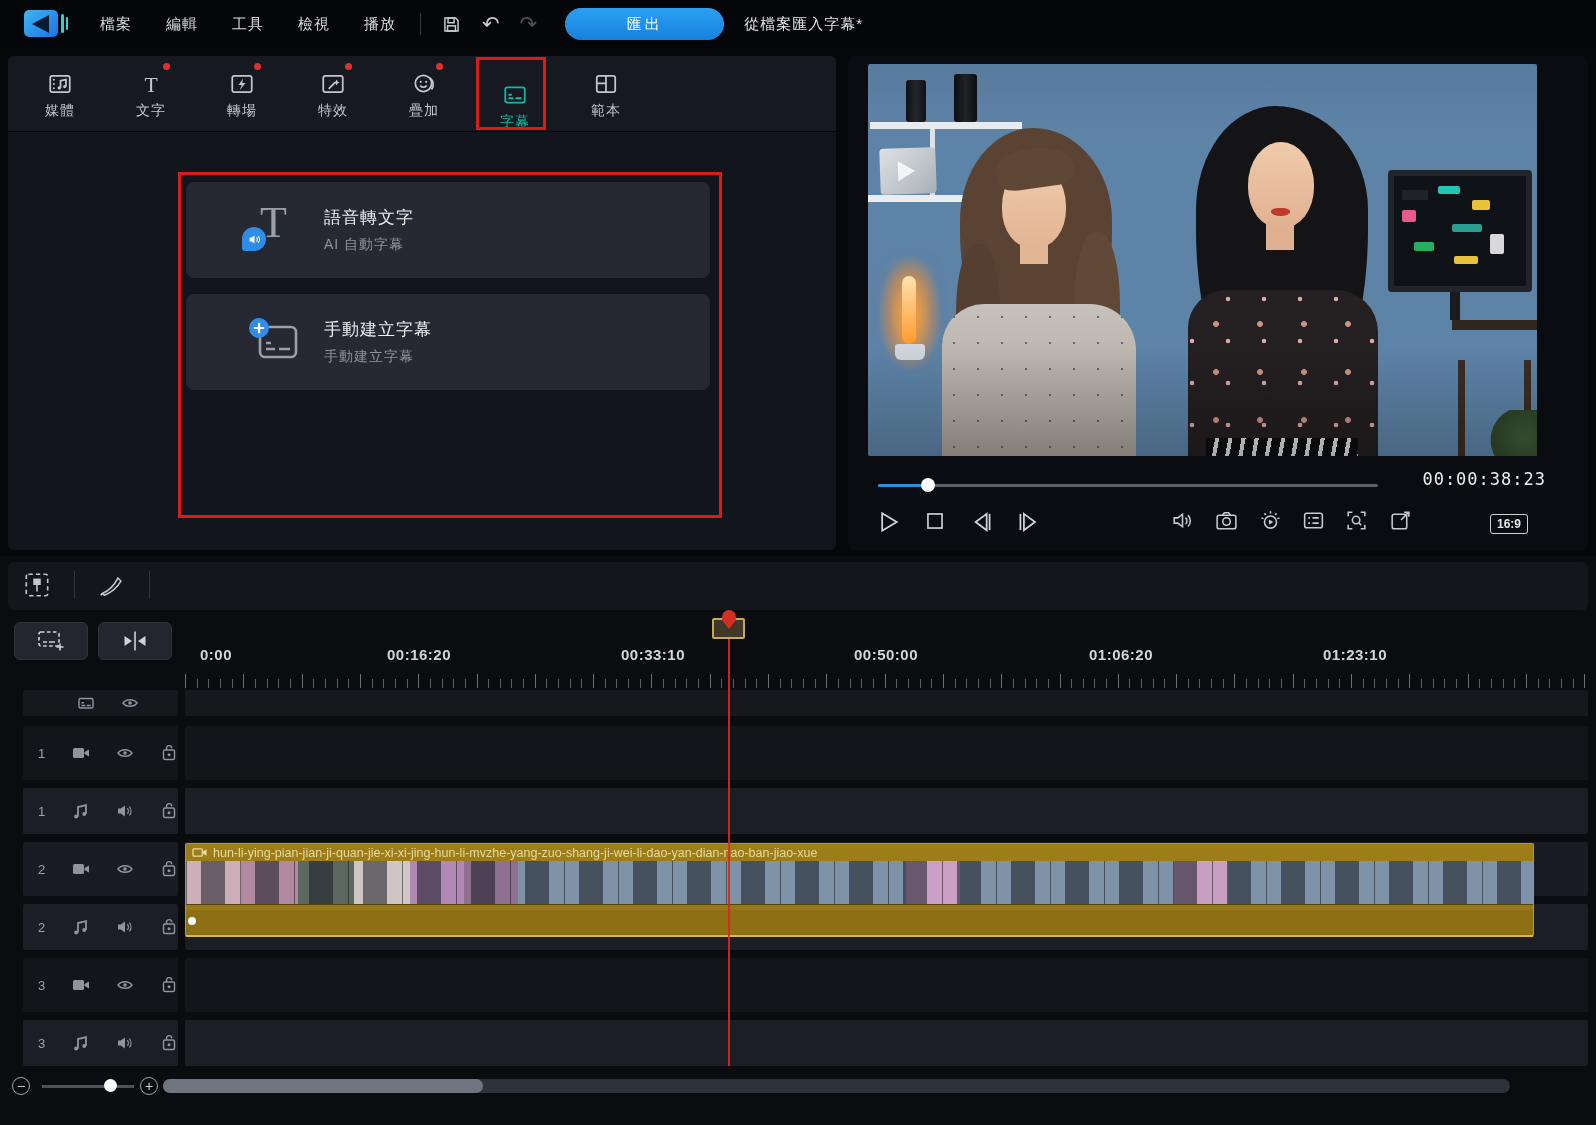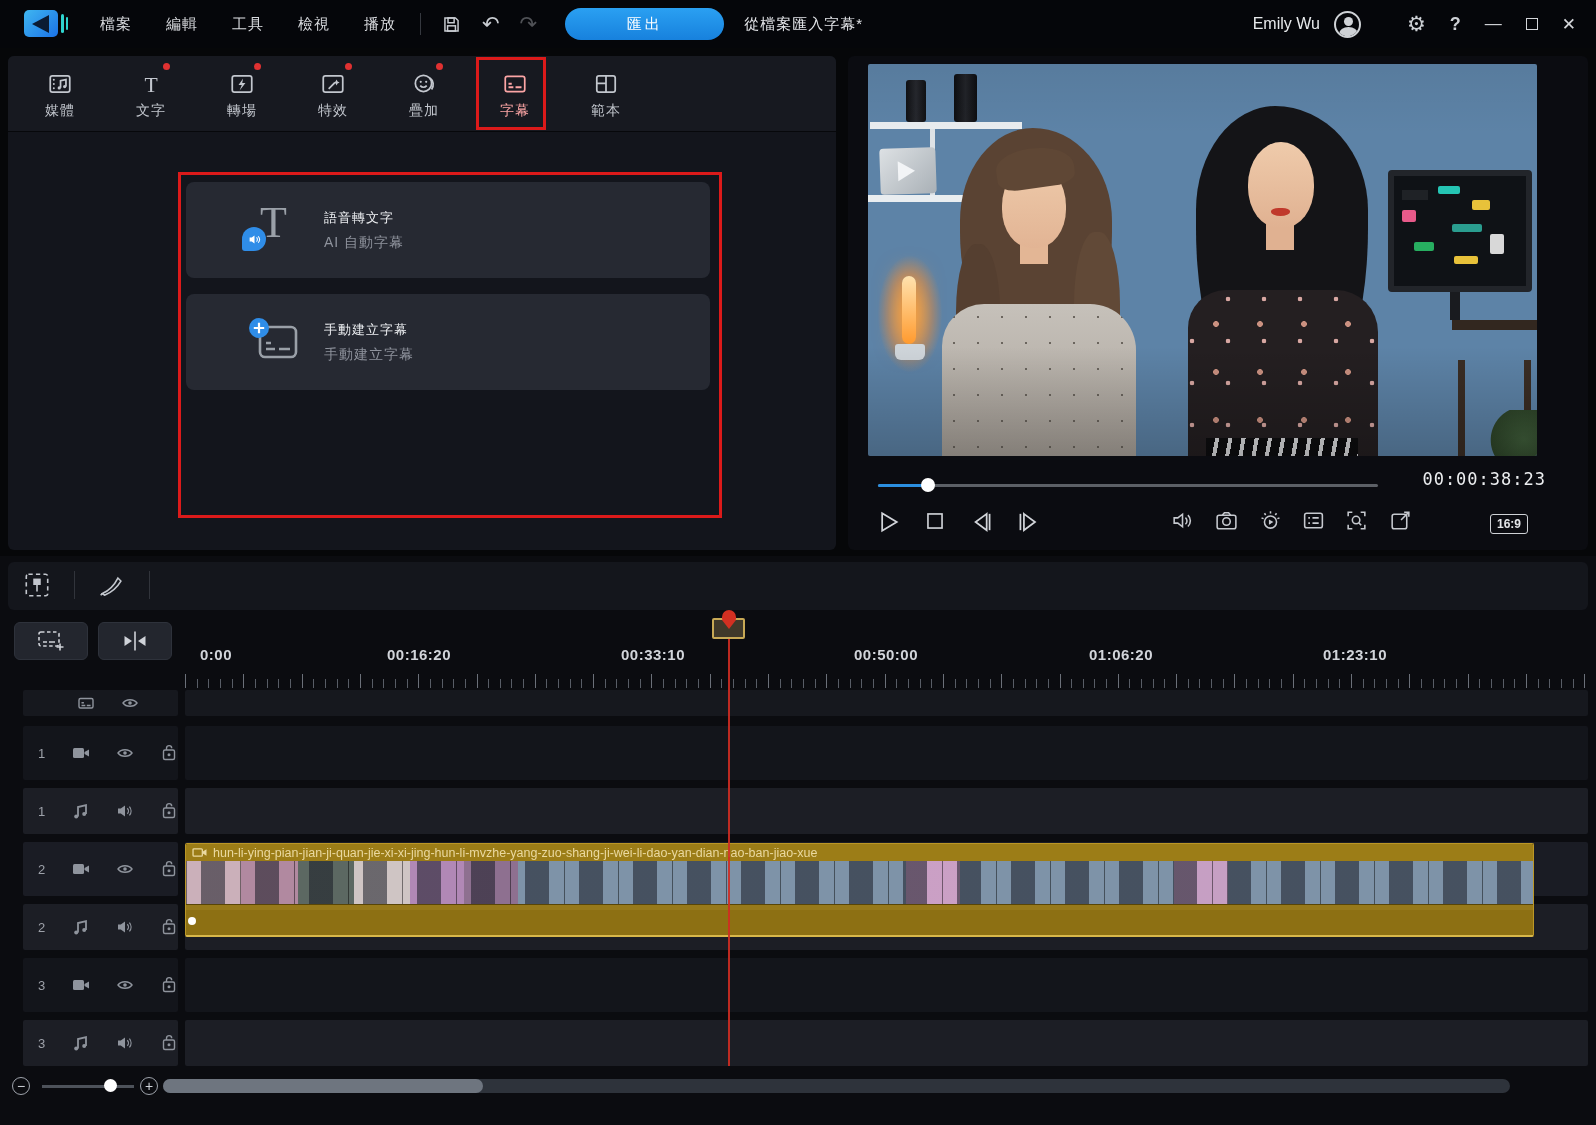--- a/index.html
+++ b/index.html
@@ -35,34 +35,34 @@
   .help-btn { background:none; border:none; color:#cdd0d5; font-size:18px; font-weight:bold; margin-left:24px; }
   .win-btn { background:none; border:none; color:#d3d5d9; font-size:17px; margin-left:24px; display:flex; align-items:center; }
   .max-box { width:12px; height:12px; border:1.8px solid #d3d5d9; display:inline-block; }
 
   
   .left-panel { position:absolute; left:8px; top:56px; width:828px; height:494px; background:#13151c; border-radius:6px; }
   .tabsbar { position:relative; height:76px; display:flex; padding-left:16px; background:#171920; border-radius:6px 6px 0 0;
     border-bottom:1px solid #07080b; }
   .tab { width:72px; margin-right:19px; display:flex; flex-direction:column; align-items:center; justify-content:center;
     color:#c3c7ce; position:relative; padding-top:4px; }
-  .tab.active { color:#fca5a5; }
+  .tab.active { color:#14b8a6;justify-content:flex-end; }
   .tab .tab-label { font-size:14px; margin-top:5px; letter-spacing:1px; }
   .tab .dot { position:absolute; top:7px; right:17px; width:7px; height:7px; border-radius:50%; background:#e03131; }
   .anno-tab { position:absolute; left:468px; top:1px; width:70px; height:73px; border:3px solid #dc1a1a; z-index:20; pointer-events:none; }
   .anno-cards { position:absolute; left:170px; top:116px; width:544px; height:346px; border:3px solid #dc1a1a; z-index:20; pointer-events:none; }
   .option-card { position:absolute; left:178px; width:524px; height:96px; background:#262932; border-radius:8px;
     display:flex; align-items:center; padding-left:58px; }
   .card1{ top:126px; } .card2{ top:238px; } .card3{ top:352px; }
   .card-ico { width:66px; height:50px; position:relative; flex:0 0 auto; }
   .ico-t { font-family:"Liberation Serif","DejaVu Serif",serif; font-size:44px; color:#9aa0a8; position:absolute; left:16px; top:-8px; }
   .bubble { position:absolute; left:-2px; top:22px; width:24px; height:24px; border-radius:50% 50% 50% 12%; background:#2f8de8;
     display:flex; align-items:center; justify-content:center; }
   .card-texts { margin-left:14px; }
-  .card-title { font-size:13px; color:#eceef1; letter-spacing:1px; }
+  .card-title { font-size:17px; color:#eceef1; letter-spacing:1px; }
   .card-sub { font-size:14px; color:#8f939d; margin-top:7px; letter-spacing:1px; }
 
   
   .preview-panel { position:absolute; left:848px; top:56px; width:740px; height:494px; background:#0b0c11; border-radius:6px; }
   .video-frame { position:absolute; left:20px; top:8px; width:669px; height:392px; background:#5d83a7; overflow:hidden; border-radius:2px; }
   .video-frame * { position:absolute; }
   .shelf-a { left:2px; top:58px; width:152px; height:7px; background:#e9edf0; }
   .shelf-sup { left:62px; top:65px; width:5px; height:66px; background:#dde2e6; }
   .shelf-b { left:0; top:131px; width:118px; height:7px; background:#e9edf0; }
   .lens1 { left:38px; top:16px; width:20px; height:42px; background:linear-gradient(90deg,#101114,#26282e,#101114); border-radius:3px; }
@@ -212,31 +212,20 @@
         </svg>
     </button>
     <button class="tb-icon">
         <span class="arrow-glyph">↶</span>
       </button>
     <button class="tb-icon dim">
         <span class="arrow-glyph">↷</span>
       </button>
     <button class="export-btn">匯出</button>
     <span class="project-name">從檔案匯入字幕*</span>
-    <div class="tb-right">
-      <span class="user-name">Emily Wu</span>
-      <div class="avatar"></div>
-      <button class="gear-btn">⚙</button>
-      <button class="help-btn">?</button>
-      <button class="win-btn">—</button>
-      <button class="win-btn">
-          <span class="max-box"></span>
-        </button>
-      <button class="win-btn">✕</button>
-    </div>
   </header>
 
   <section class="left-panel">
     <div class="tabsbar">
       <div class="tab">
         <svg width="26" height="26" viewBox="0 0 24 24" stroke="currentColor" fill="none" stroke-width="1.6">
             <rect x="3" y="4.5" width="18" height="15" rx="2"></rect>
             <circle cx="6.3" cy="8" r=".9" fill="currentColor" stroke="none"></circle>
             <circle cx="6.3" cy="12" r=".9" fill="currentColor" stroke="none"></circle>
             <circle cx="6.3" cy="16" r=".9" fill="currentColor" stroke="none"></circle>

